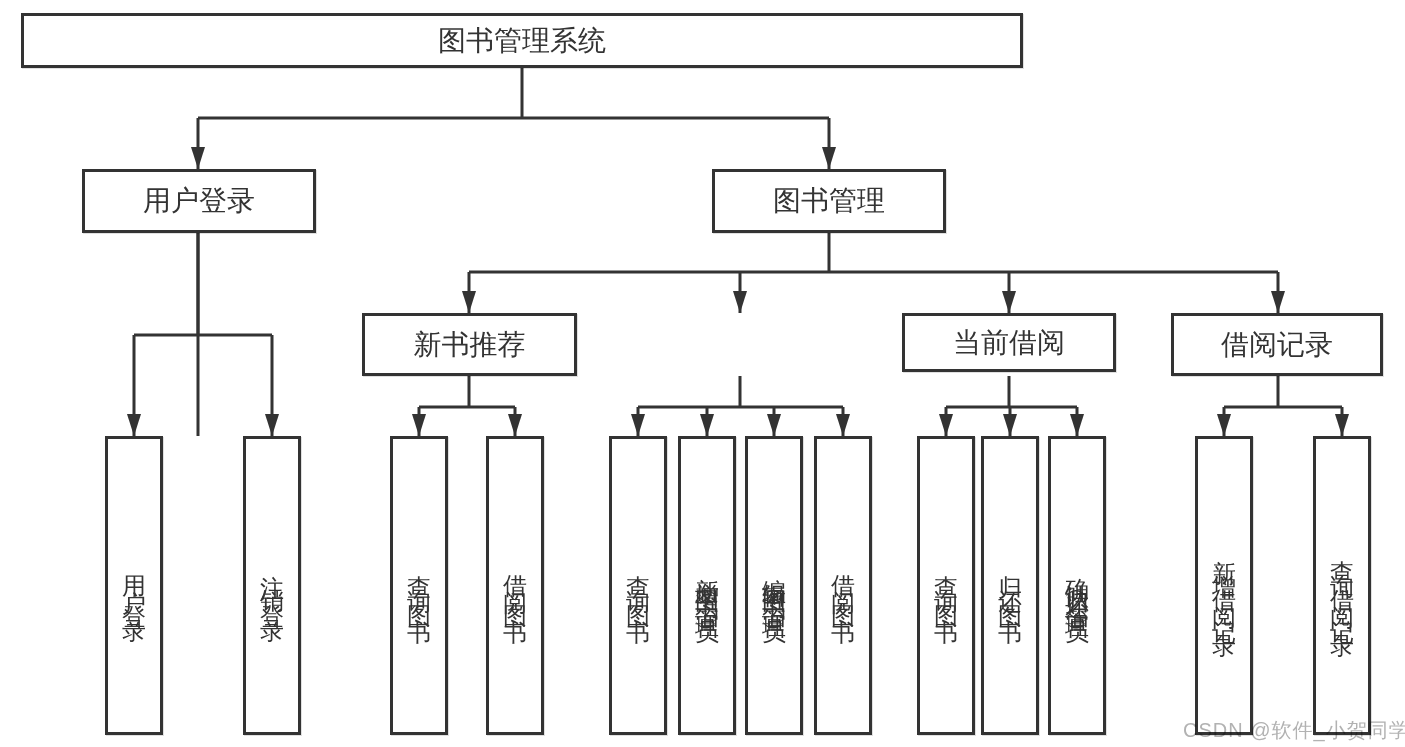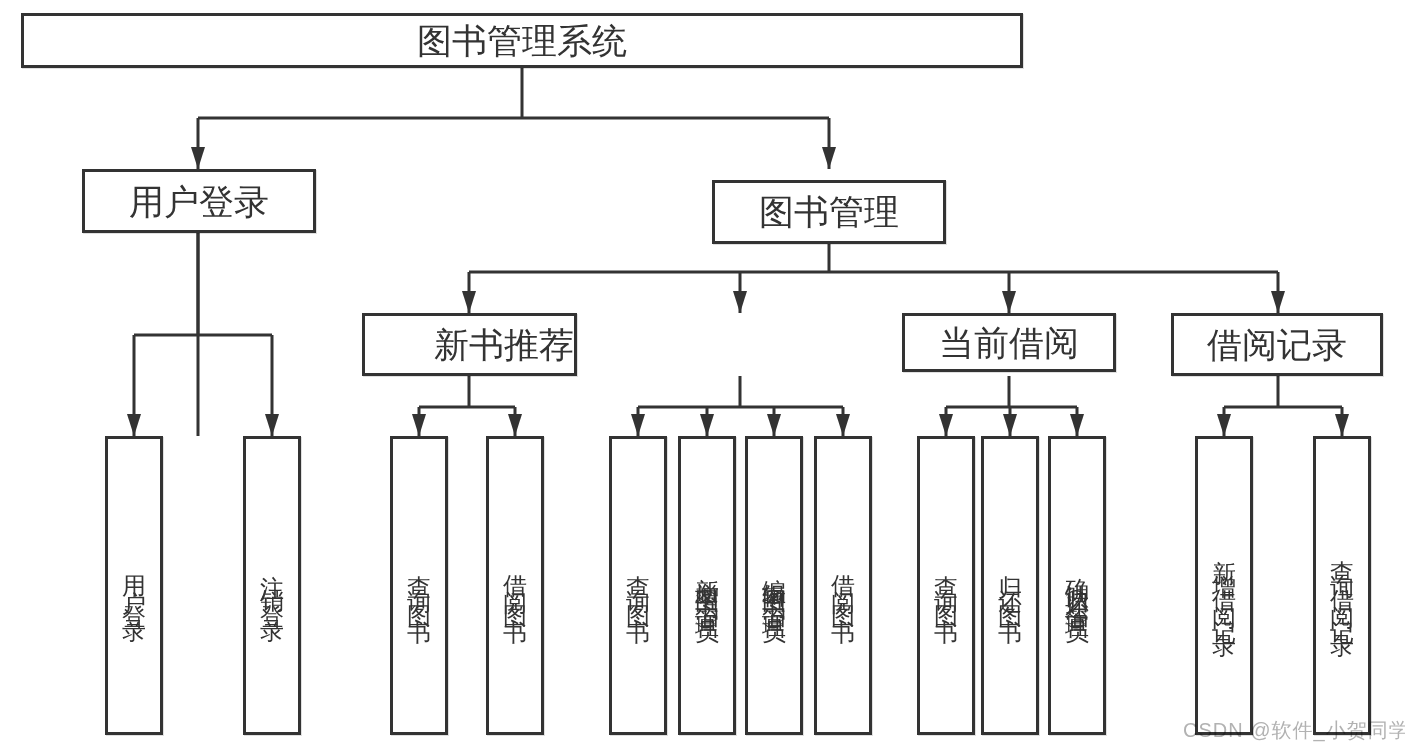--- a/index.html
+++ b/index.html
@@ -11,41 +11,41 @@
     overflow:hidden;
   }
   #connectors{position:absolute;left:0;top:0;width:1405px;height:747px;}
   .node{
     position:absolute;
     box-sizing:border-box;
     background:#ffffff;
     border:3px solid #333333;
     display:flex;align-items:center;justify-content:center;
     color:#333333;
-    font-size:35px;
+    font-size:28px;
     line-height:1;
     white-space:nowrap;
     box-shadow:1px 1px 0 rgba(0,0,0,0.12);
   }
   .leaf{
     font-size:24px;
   }
   .leaf .vtext{
     writing-mode:vertical-rl;
     text-orientation:mixed;
     white-space:nowrap;
     line-height:1;
   }
   
   #box-root{left:21px;top:13px;width:1002px;height:55px;}
   
   #box-user-login{left:82px;top:169px;width:234px;height:64px;}
-  #box-book-mgmt{left:712px;top:180px;width:234px;height:64px;font-family:Liberation Serif, serif;}
+  #box-book-mgmt{left:712px;top:169px;width:234px;height:64px;font-family:Liberation Serif, serif;}
   
-  #box-new-book{left:362px;top:313px;width:215px;height:63px;justify-content:flex-end;}
+  #box-new-book{left:362px;top:313px;width:215px;height:63px;}
   #box-borrow{left:633px;top:313px;width:214px;height:63px;}
   #box-current{left:902px;top:313px;width:214px;height:59px;}
   #box-records{left:1171px;top:313px;width:212px;height:63px;}
   
   .leaf{top:436px;width:58px;height:299px;}
   #leaf-a1{left:105px;} #leaf-a2{left:243px;}
   #leaf-b1{left:390px;} #leaf-b2{left:486px;}
   #leaf-c1{left:609px;} #leaf-c2{left:678px;} #leaf-c3{left:745px;} #leaf-c4{left:814px;}
   #leaf-d1{left:917px;} #leaf-d2{left:981px;} #leaf-d3{left:1048px;}
   #leaf-e1{left:1195px;} #leaf-e2{left:1313px;}

